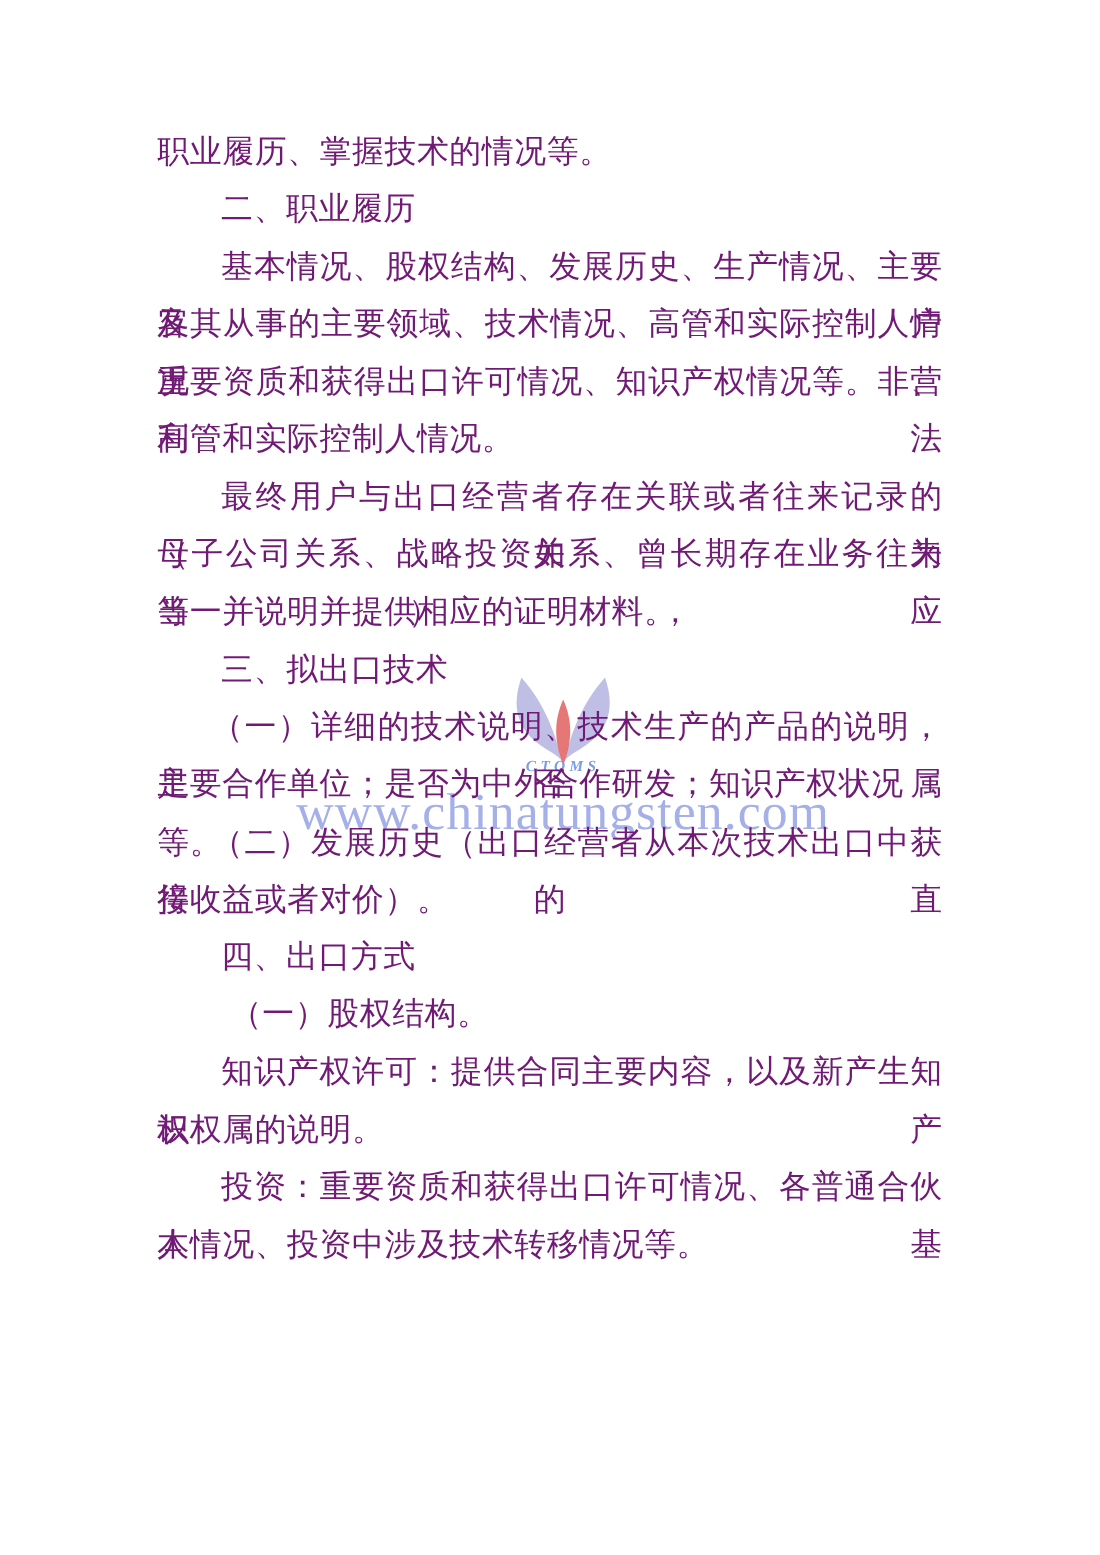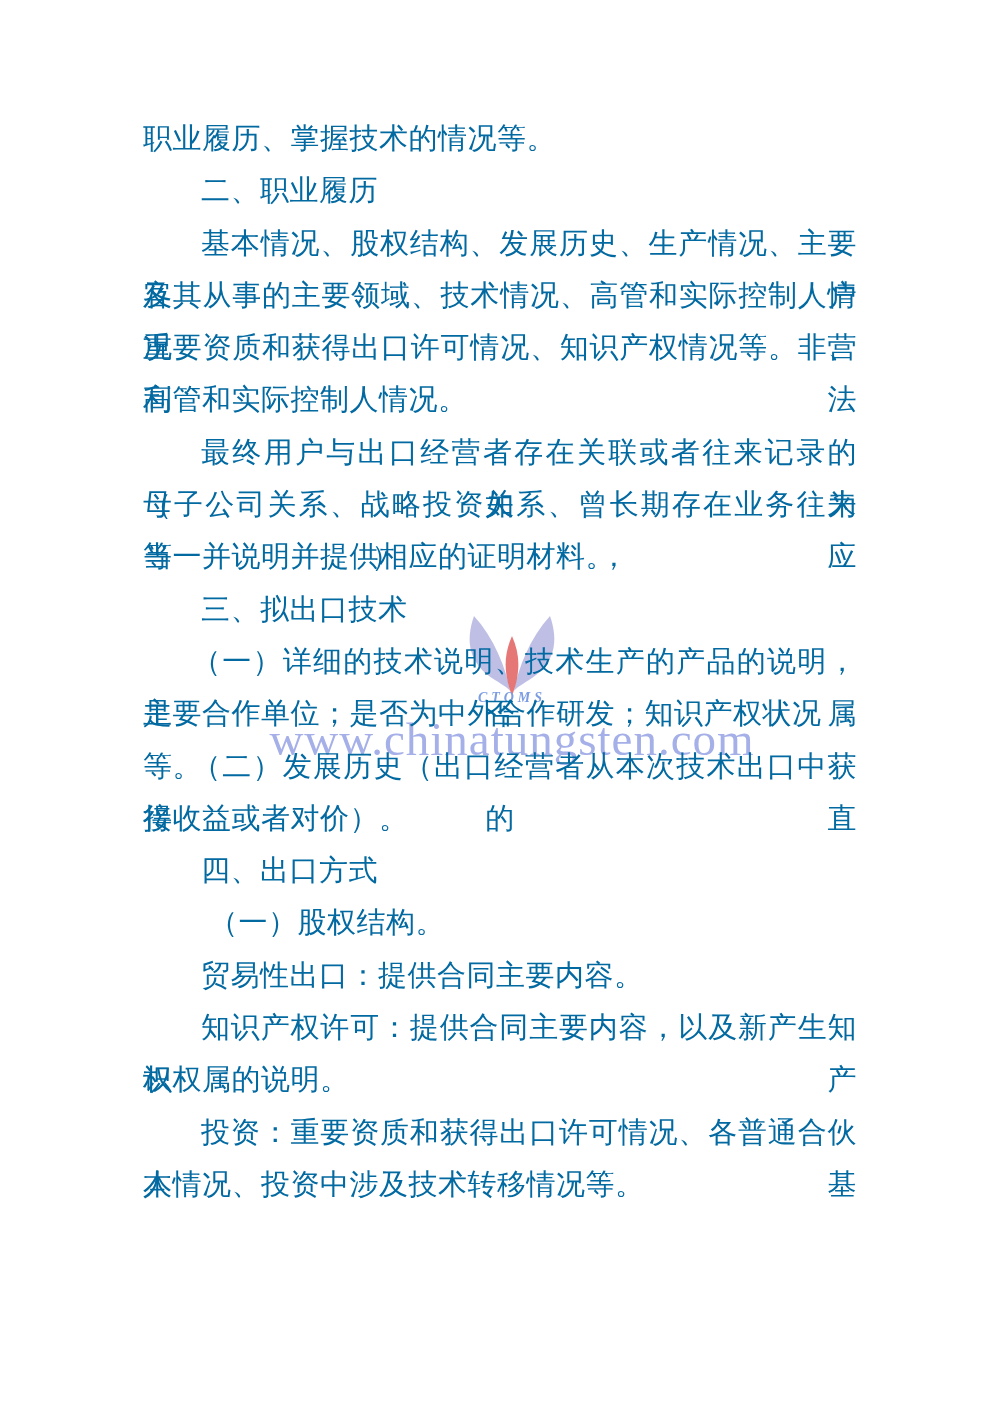--- a/index.html
+++ b/index.html
@@ -68,21 +68,21 @@
     position: absolute;
     left: 143px;
     top: 112px;
     width: 714px;
     z-index: 1;
   }
   .ln {
     font-size: 29px;
     line-height: 52.3px;
     height: 52.3px;
-    color: #0369a1;
+    color: #701a75;
     letter-spacing: 0.5px;
   }
   
   .j {
     text-align: justify;
     text-align-last: justify;
   }
   
   .ind  { text-indent: 58px; }
   
@@ -118,20 +118,19 @@
     <div class="ln ind j">最终用户与出口经营者存在关联或者往来记录的（如为</div>
     <div class="ln j">母子公司关系、战略投资关系、曾长期存在业务往来等），应</div>
     <div class="ln">当一并说明并提供相应的证明材料。</div>
     <div class="ln ind">三、拟出口技术</div>
     <div class="ln indp j">（一）详细的技术说明、技术生产的产品的说明，是否属</div>
     <div class="ln">主要合作单位；是否为中外合作研发；知识产权状况等。</div>
     <div class="ln indp j">（二）发展历史（出口经营者从本次技术出口中获得的直</div>
     <div class="ln">接收益或者对价）。</div>
     <div class="ln ind">四、出口方式</div>
     <div class="ln indq">（一）股权结构。</div>
-    <div class="ln ind">贸易性出口：提供合同主要内容。</div>
     <div class="ln ind j">知识产权许可：提供合同主要内容，以及新产生知识产</div>
     <div class="ln">权权属的说明。</div>
     <div class="ln ind j">投资：重要资质和获得出口许可情况、各普通合伙人基</div>
     <div class="ln">本情况、投资中涉及技术转移情况等。</div>
   </div>
 
 </div>
 
 </body></html>

